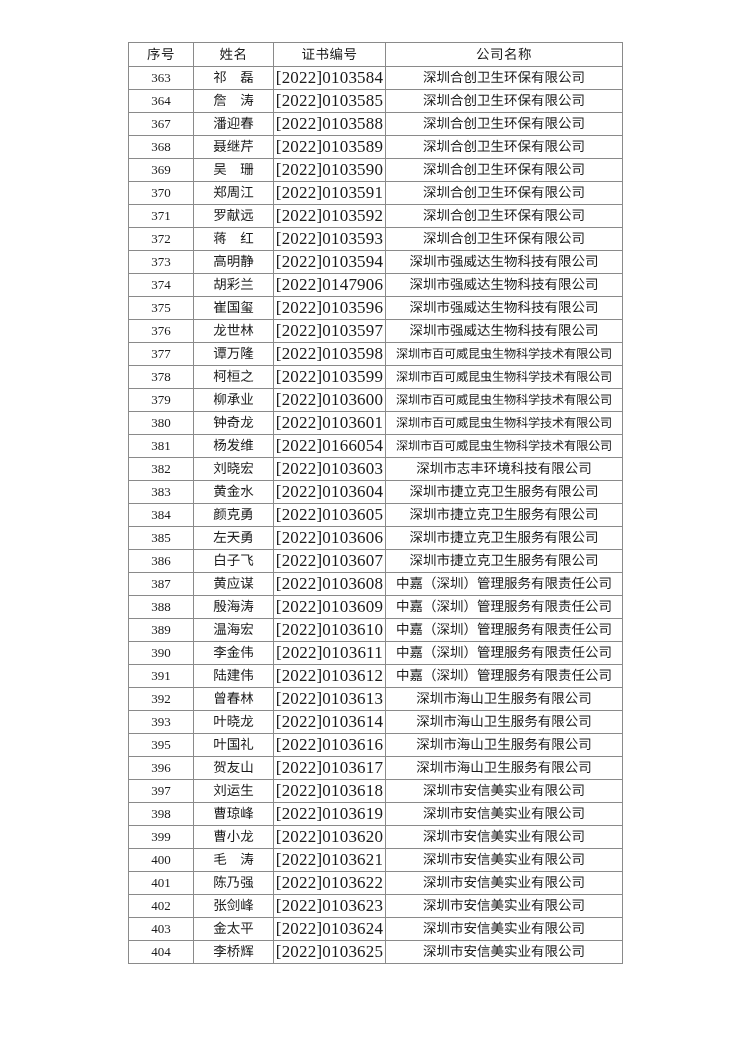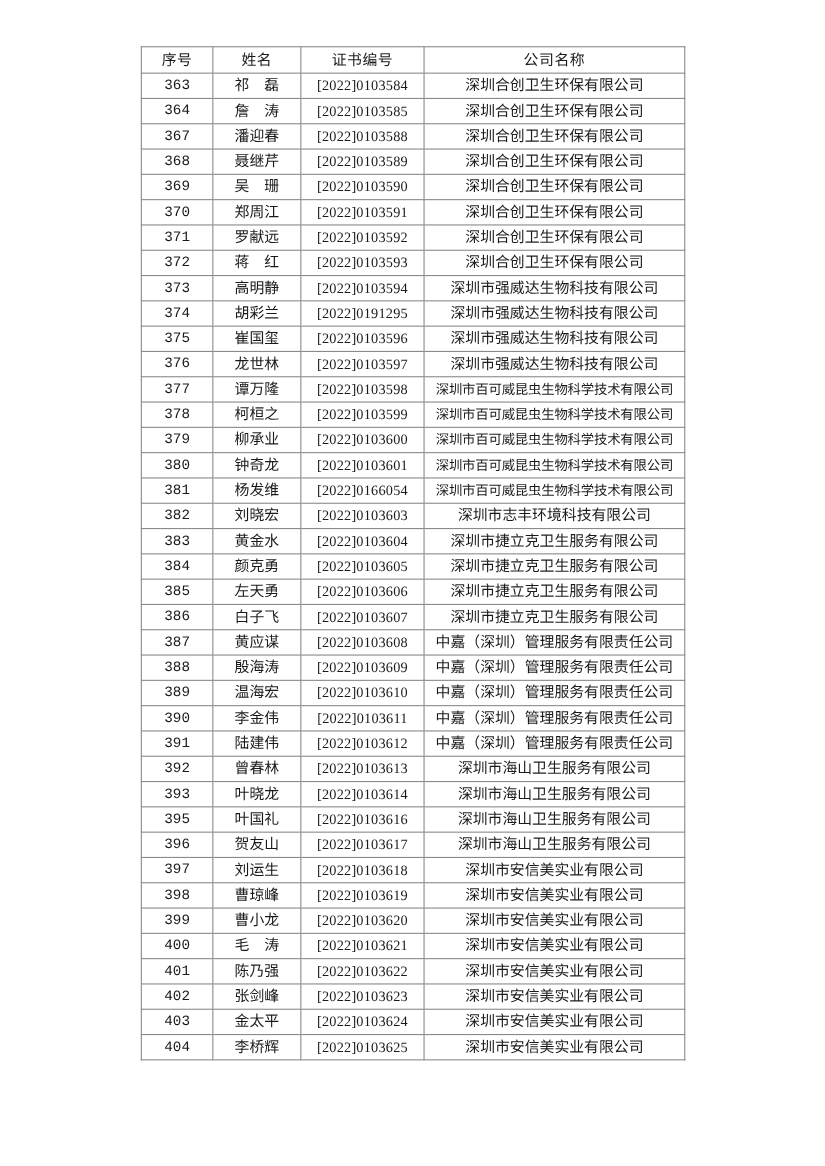--- a/index.html
+++ b/index.html
@@ -51,27 +51,27 @@
   }
   table.roster thead th {
     height: 23px;
     line-height: 23px;
     font-weight: normal;
     font-size: 13.5px;
     letter-spacing: 0.5px;
   }
   .cell-seq {
     font-size: 13px;
-    font-family: Liberation Mono, monospace;
+    font-family: Liberation Serif, serif;
   }
   .cell-name {
     font-size: 13.5px;
   }
   .cell-cert {
-    font-size: 13px;
+    font-size: 17px;
     letter-spacing: 0.2px;
   }
   .cell-comp {
     font-size: 13.5px;
   }
   .cell-comp.long {
     font-size: 12.2px;
     letter-spacing: -0.2px;
   }
 </style>
@@ -146,21 +146,21 @@
           </tr>
           <tr>
             <td class="cell-seq">373</td>
             <td class="cell-name">高明静</td>
             <td class="cell-cert">[2022]0103594</td>
             <td class="cell-comp">深圳市强威达生物科技有限公司</td>
           </tr>
           <tr>
             <td class="cell-seq">374</td>
             <td class="cell-name">胡彩兰</td>
-            <td class="cell-cert">[2022]0191295</td>
+            <td class="cell-cert">[2022]0147906</td>
             <td class="cell-comp">深圳市强威达生物科技有限公司</td>
           </tr>
           <tr>
             <td class="cell-seq">375</td>
             <td class="cell-name">崔国玺</td>
             <td class="cell-cert">[2022]0103596</td>
             <td class="cell-comp">深圳市强威达生物科技有限公司</td>
           </tr>
           <tr>
             <td class="cell-seq">376</td>

